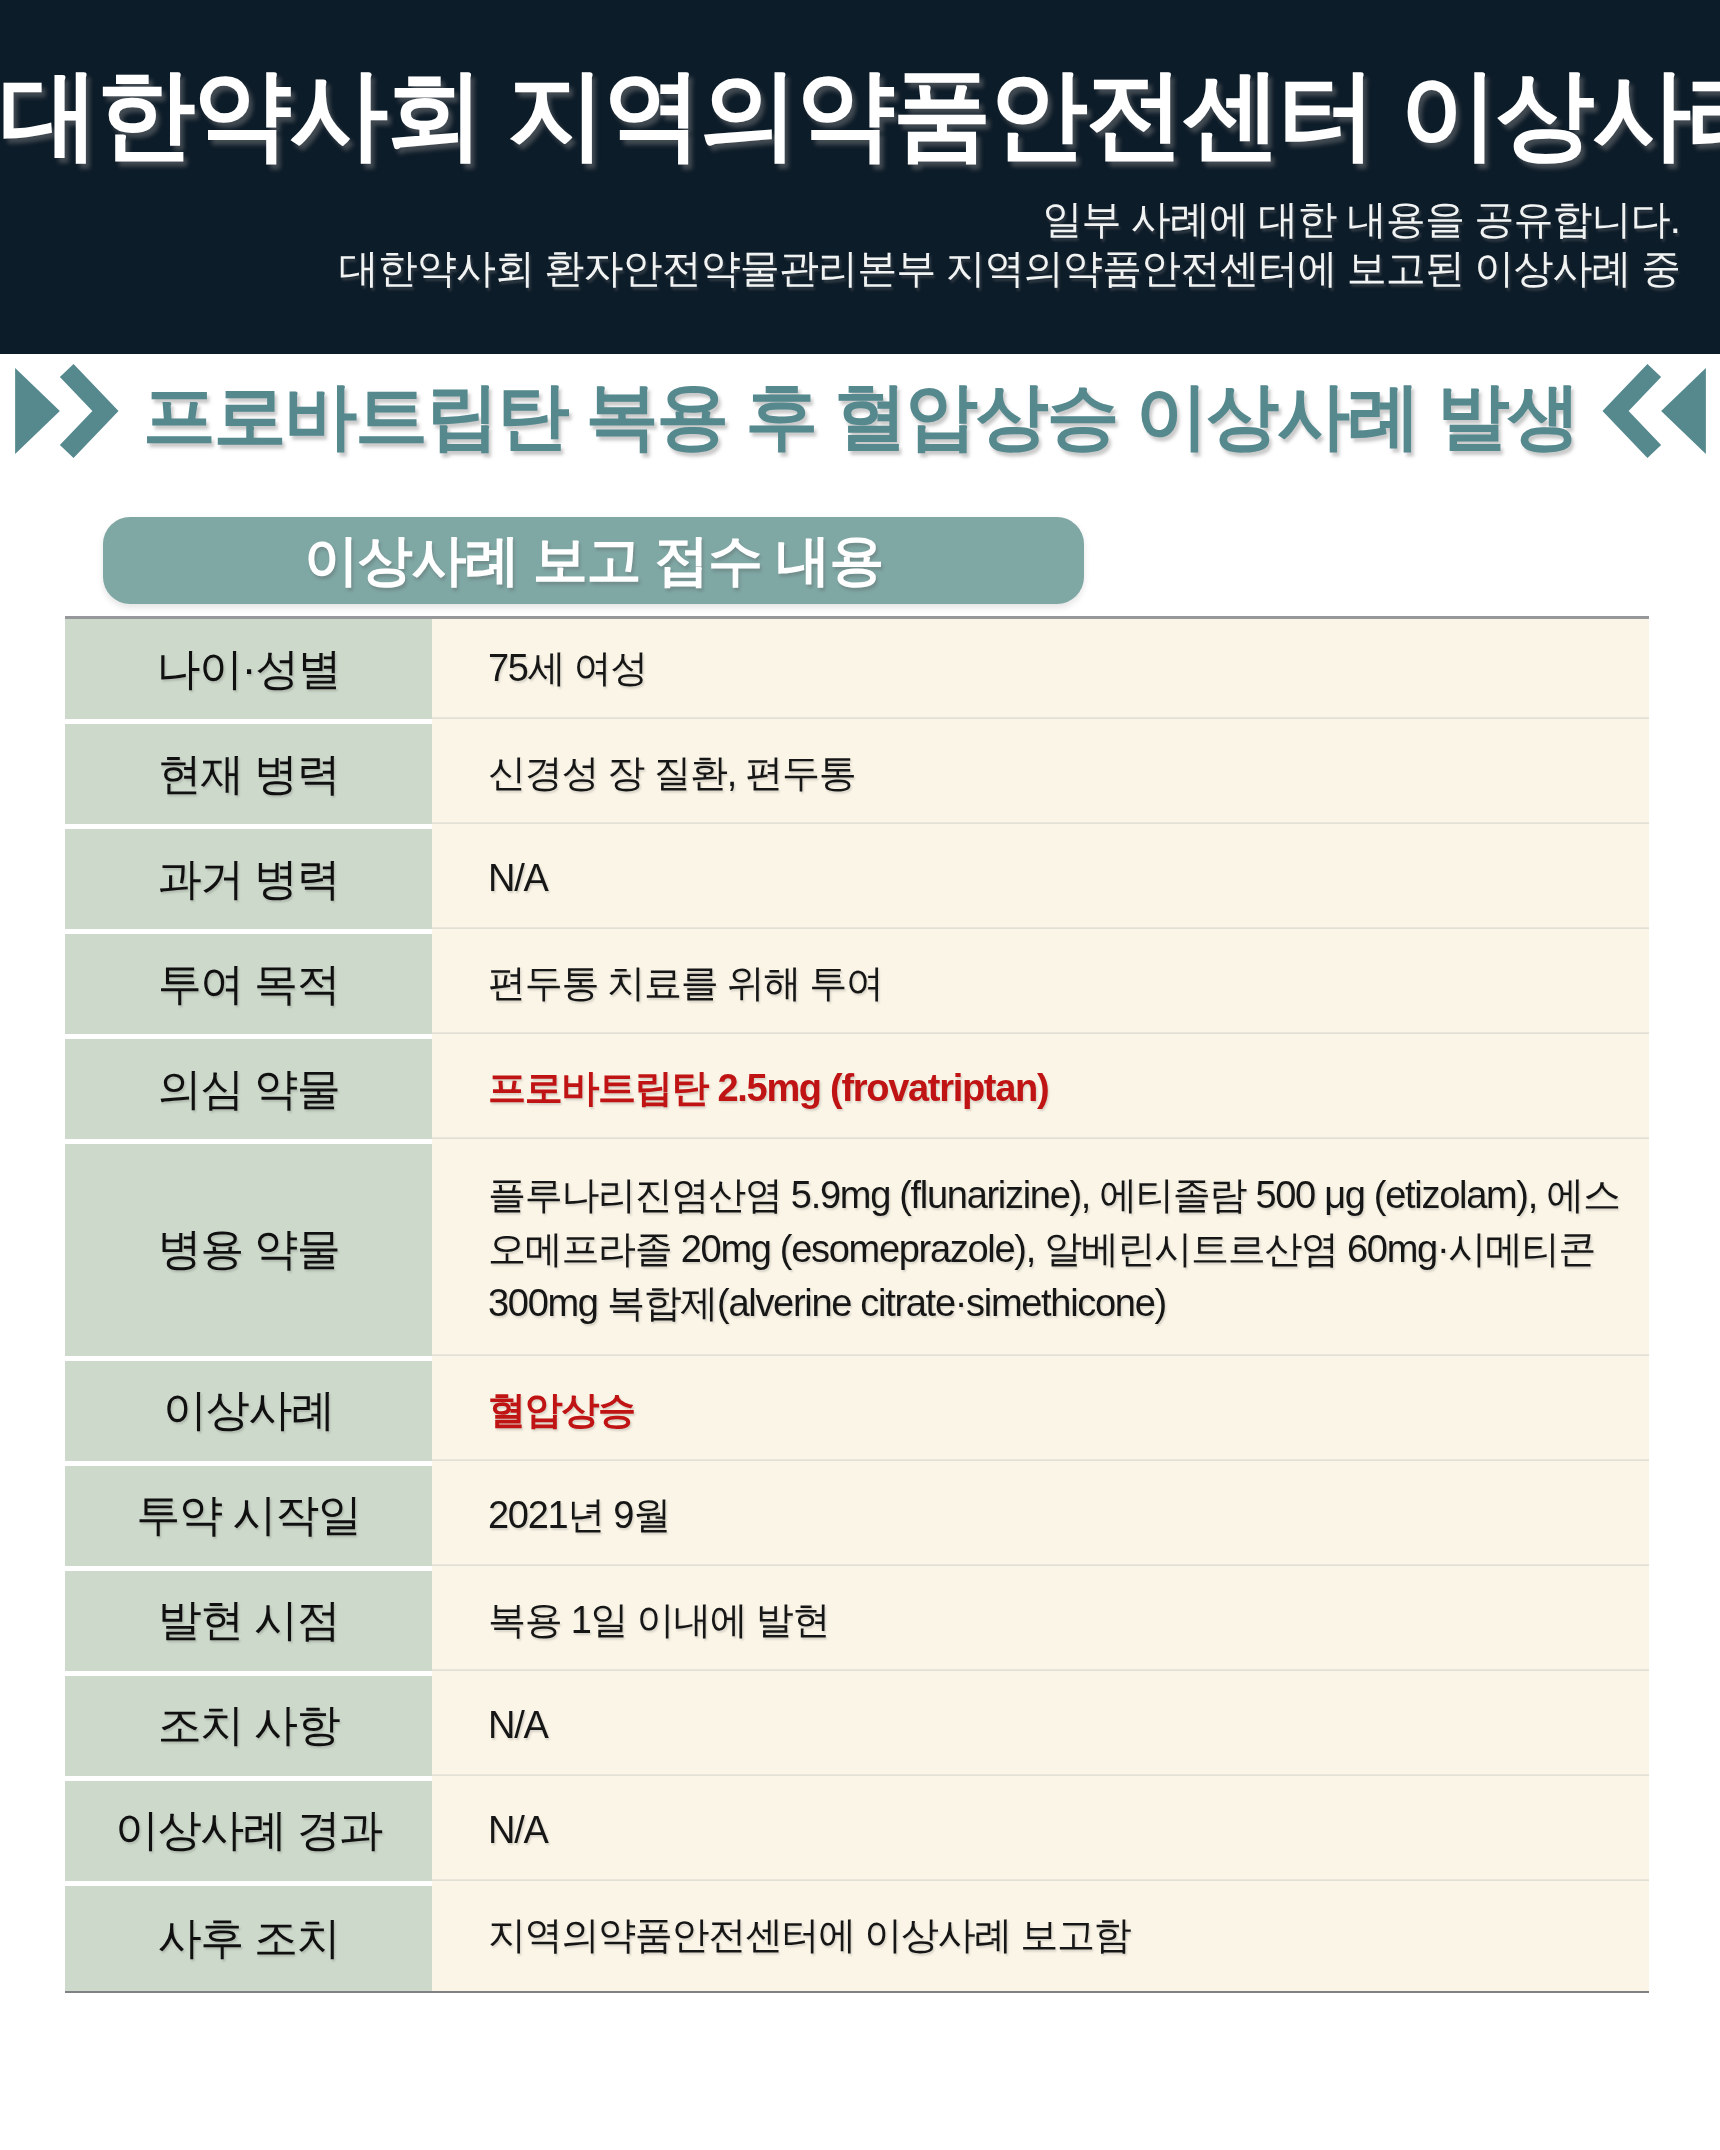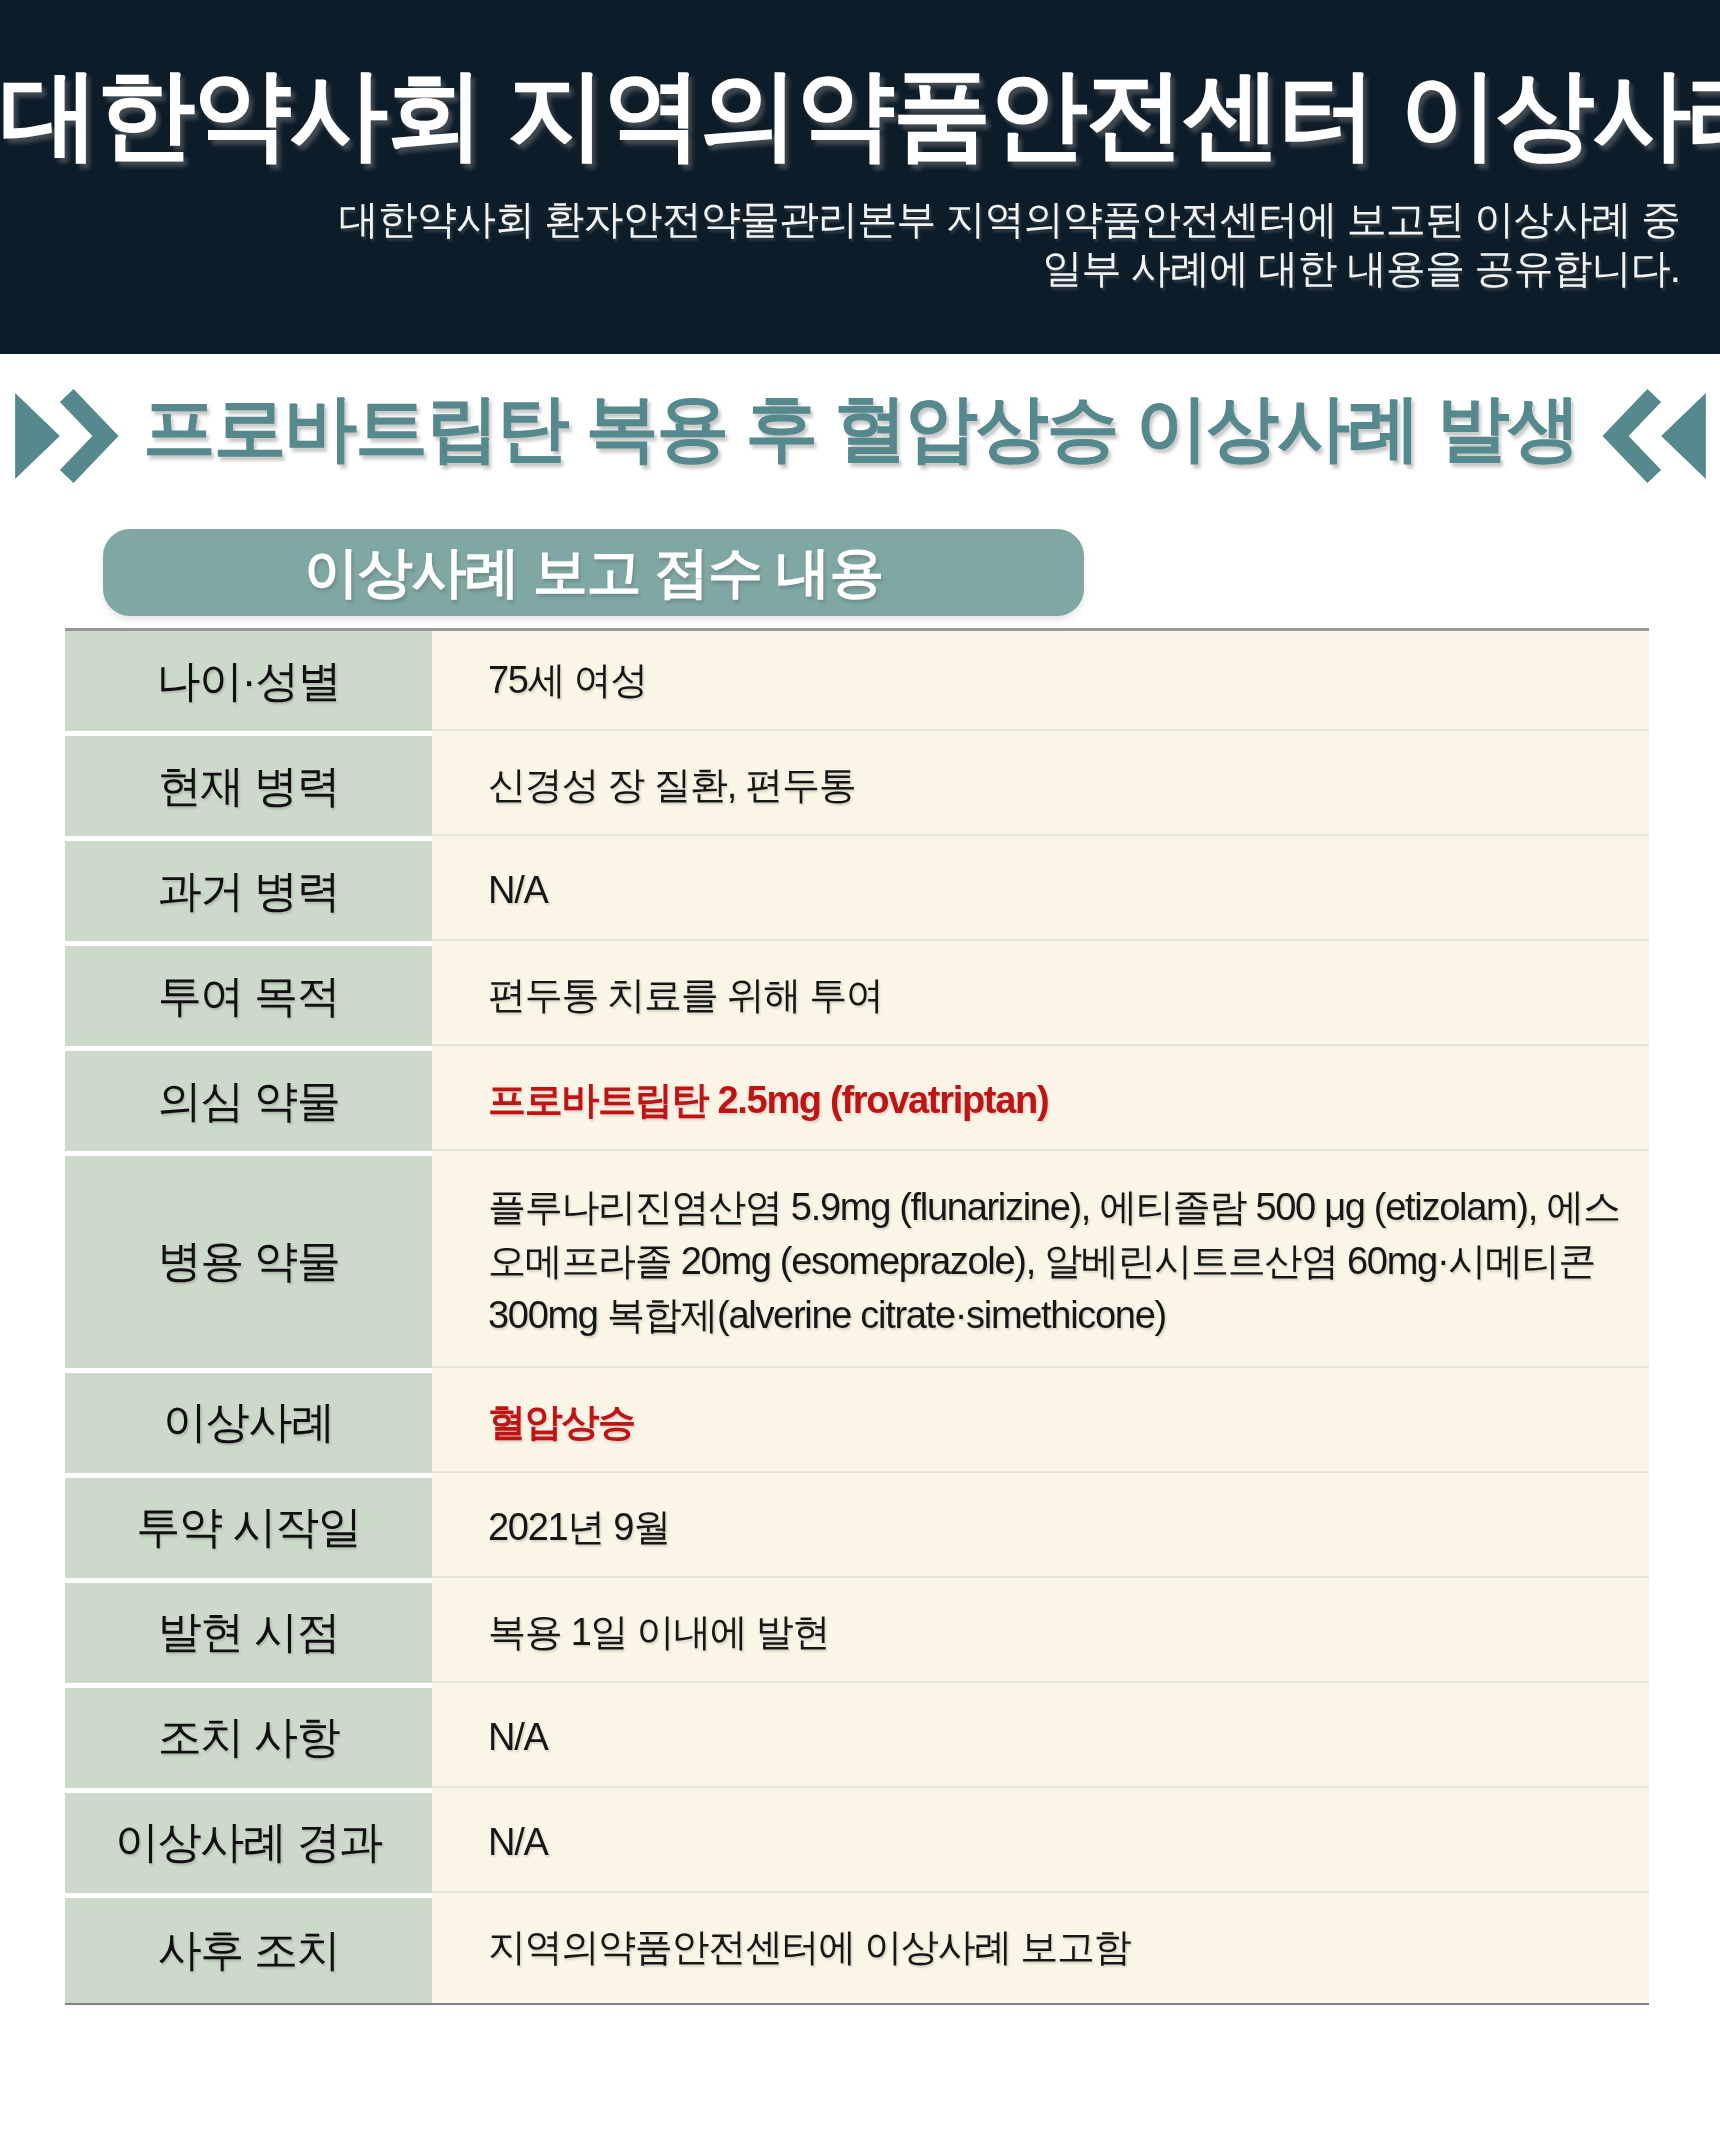--- a/index.html
+++ b/index.html
@@ -34,22 +34,22 @@
   .page-subtitle {
     margin:32px 41px 0 0;
     text-align:right;
     font-size:40px; font-weight:500; color:#f2f4f4;
     line-height:1.22; letter-spacing:-0.9px;
     text-shadow:1.7px 2.6px 2.6px rgba(120,120,120,0.35);
   }
 
   
   .section-row {
-    margin-top:26px;
-    display:flex; justify-content:center; align-items:flex-end; gap:27.5px;
+    margin-top:14px;
+    display:flex; justify-content:center; align-items:flex-start; gap:27.5px;
   }
   .chev { width:100px; height:86px; flex:none; color:var(--accent-teal); overflow:visible; }
   .chev.flip { transform:scaleX(-1); }
   .section-heading {
     font-size:73px; font-weight:800; color:var(--accent-teal);
     letter-spacing:-2.2px; white-space:nowrap;
     text-shadow:2.6px 3.9px 3.4px rgba(100,100,100,0.35);
   }
 
   
@@ -94,22 +94,22 @@
   .trow:last-child .tvalue { box-shadow:none; }
   .tvalue.em { color:var(--emphasis-red); font-weight:700; }
   .trow.tall .tvalue { padding-top:25px; padding-bottom:30px; }
 </style>
 </head>
 <body>
 
 <div class="header">
   <h1 class="page-title">대한약사회 지역의약품안전센터 이상사례 공유</h1>
   <div class="page-subtitle">
+    <div>일부 사례에 대한 내용을 공유합니다.</div>
     <div>대한약사회 환자안전약물관리본부 지역의약품안전센터에 보고된 이상사례 중</div>
-    <div>일부 사례에 대한 내용을 공유합니다.</div>
   </div>
 </div>
 
 <div class="section-row">
   <svg class="chev" viewBox="0 0 232 200" xmlns="http://www.w3.org/2000/svg">
     <polygon points="0,0 104,100 0,200" fill="currentColor"></polygon>
     <polyline points="120,6 210,100 120,194" fill="none" stroke="currentColor" stroke-width="44"></polyline>
   </svg>
   <div class="section-heading">프로바트립탄 복용 후 혈압상승 이상사례 발생</div>
   <svg class="chev flip" viewBox="0 0 232 200" xmlns="http://www.w3.org/2000/svg">

